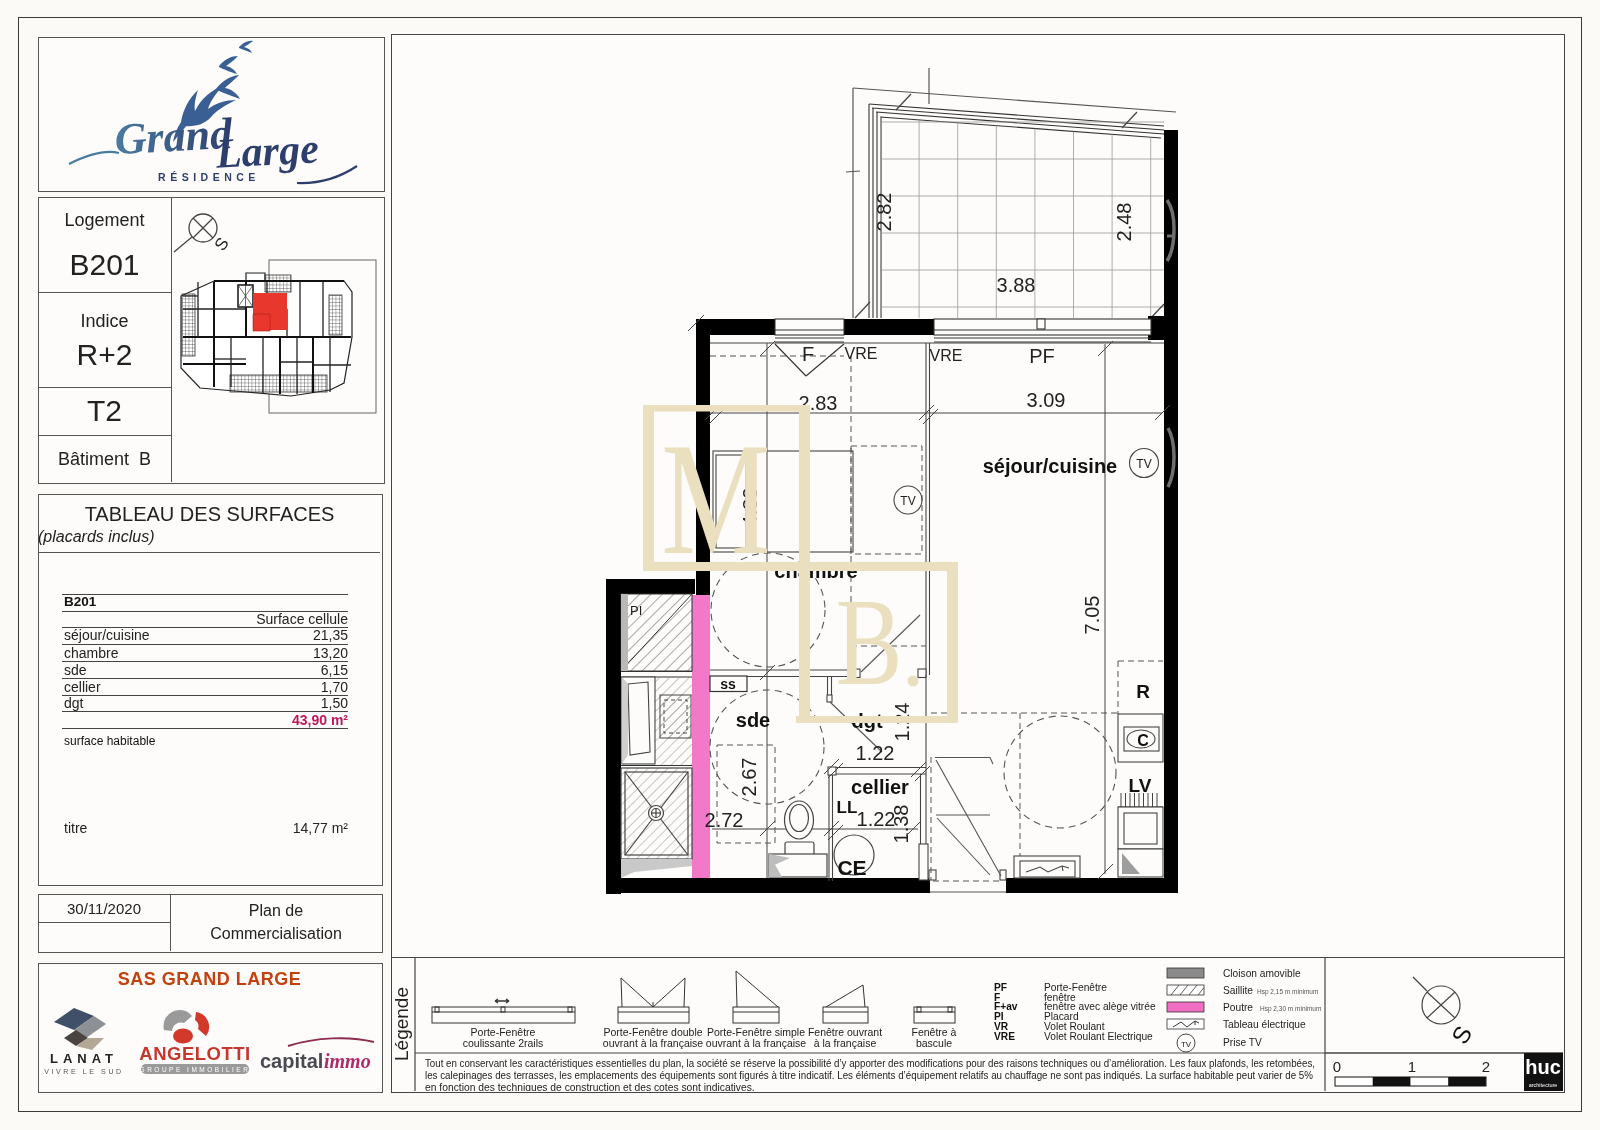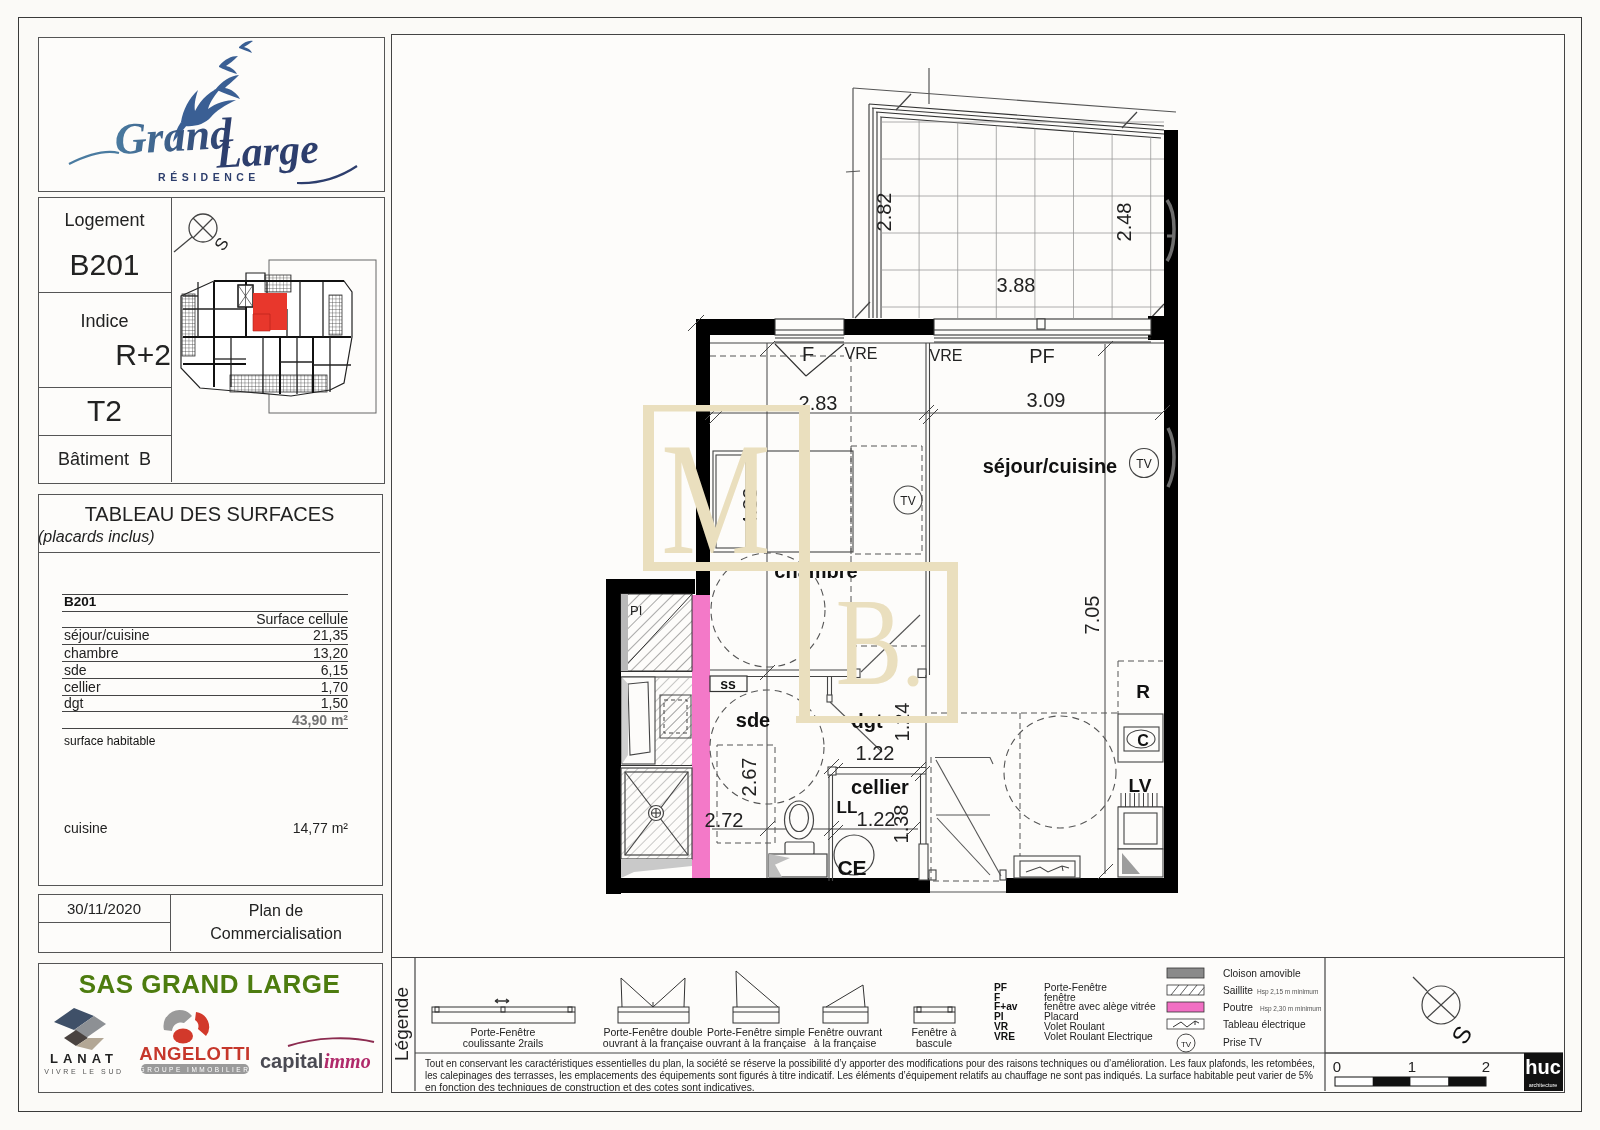--- a/index.html
+++ b/index.html
@@ -46,21 +46,21 @@
 <div class="abs" style="left:38px;top:292px;width:133px;height:0;border-top:1.5px solid #555"></div>
 <div class="abs" style="left:38px;top:387px;width:133px;height:0;border-top:1.5px solid #555"></div>
 <div class="abs" style="left:38px;top:435px;width:133px;height:0;border-top:1.5px solid #555"></div>
 
 <div class="abs" style="left:38px;top:210px;width:133px;text-align:center;font-size:18px;color:#222">Logement</div>
 
 <div class="abs" style="left:38px;top:248px;width:133px;text-align:center;font-size:30px;color:#222">B201</div>
 
 <div class="abs" style="left:38px;top:311px;width:133px;text-align:center;font-size:18px;color:#222">Indice</div>
 
-<div class="abs" style="left:38px;top:338px;width:133px;text-align:right;font-size:30px;color:#222">R+2</div>
+<div class="abs" style="left:38px;top:338px;width:133px;text-align:center;font-size:30px;color:#222">R+2</div>
 
 <div class="abs" style="left:38px;top:394px;width:133px;text-align:center;font-size:30px;color:#222">T2</div>
 
 <div class="abs" style="left:38px;top:449px;width:133px;text-align:center;font-size:18px;color:#222">Bâtiment&nbsp; B</div>
 
 <svg class="abs" style="left:171px;top:197px" width="212" height="285" viewBox="0 0 212 285" xmlns="http://www.w3.org/2000/svg">
 
 <g stroke="#444" stroke-width="1.3" fill="none">
 <circle cx="32" cy="31" r="14"></circle>
 <line x1="22" y1="21" x2="42" y2="41"></line>
@@ -140,39 +140,39 @@
 <div class="abs" style="left:64px;top:661.5px;font-size:14px;color:#222">sde</div>
     <div class="abs" style="left:62px;top:661.5px;width:286px;text-align:right;font-size:14px;color:#222">6,15</div>
 <div class="abs" style="left:62px;top:678px;width:286px;height:0;border-top:1px solid #444"></div>
 <div class="abs" style="left:64px;top:678.5px;font-size:14px;color:#222">cellier</div>
     <div class="abs" style="left:62px;top:678.5px;width:286px;text-align:right;font-size:14px;color:#222">1,70</div>
 <div class="abs" style="left:62px;top:694.5px;width:286px;height:0;border-top:1px solid #444"></div>
 <div class="abs" style="left:64px;top:695px;font-size:14px;color:#222">dgt</div>
     <div class="abs" style="left:62px;top:695px;width:286px;text-align:right;font-size:14px;color:#222">1,50</div>
 <div class="abs" style="left:62px;top:711px;width:286px;height:0;border-top:1px solid #444"></div>
 <div class="abs" style="left:64px;top:734px;font-size:12px;color:#111">surface habitable</div>
-    <div class="abs" style="left:62px;top:711.5px;width:286px;text-align:right;font-size:14px;font-weight:bold;color:#737373">43,90 m²</div>
+    <div class="abs" style="left:62px;top:711.5px;width:286px;text-align:right;font-size:14px;font-weight:bold;color:#be185d">43,90 m²</div>
 <div class="abs" style="left:62px;top:728px;width:286px;height:0;border-top:1px solid #444"></div>
 
-<div class="abs" style="left:64px;top:820px;font-size:14px;color:#222">cuisine</div>
+<div class="abs" style="left:64px;top:820px;font-size:14px;color:#222">titre</div>
 <div class="abs" style="left:62px;top:820px;width:286px;text-align:right;font-size:14px;color:#222">14,77 m²</div>
 
 <div class="abs" style="left:38px;top:894px;width:343px;height:57px;border:1.5px solid #555;background:#fdfcfa"></div>
 <div class="abs" style="left:38px;top:894px;width:132px;height:28px;border-right:1.5px solid #555;border-bottom:1.5px solid #555"></div>
 <div class="abs" style="left:38px;top:922px;width:132px;height:29px;border-right:1.5px solid #555"></div>
 
 <div class="abs" style="left:38px;top:900px;width:132px;text-align:center;font-size:15px;color:#222">30/11/2020</div>
 
 <div class="abs" style="left:38px;top:964px;width:132px;text-align:center;font-size:15px;color:#222">Indice&nbsp;&nbsp; J</div>
 
 <div class="abs" style="left:171px;top:899px;width:210px;text-align:center;font-size:16px;color:#222;line-height:23px">Plan de<br>Commercialisation</div>
 
 <div class="abs" style="left:38px;top:963px;width:343px;height:128px;border:1.5px solid #555;background:#fdfcfa"></div>
 
-<div class="abs" style="left:38px;top:969px;width:343px;text-align:center;font-size:26px;font-weight:bold;color:#4d7c0f;letter-spacing:0.5px">SAS GRAND LARGE</div>
+<div class="abs" style="left:38px;top:969px;width:343px;text-align:center;font-size:18px;font-weight:bold;color:#c2410c;letter-spacing:0.5px">SAS GRAND LARGE</div>
 
 <svg class="abs" style="left:42px;top:1000px" width="84" height="78" viewBox="0 0 84 78" xmlns="http://www.w3.org/2000/svg">
 <path d="M12,22 L32,8 L52,16 L32,30 Z" fill="#3f5068"></path>
 <path d="M32,30 L52,16 L64,24 L44,38 Z" fill="#8d9094"></path>
 <path d="M22,38 L34,30 L46,38 L34,46 Z" fill="#4a4340"></path>
 <path d="M34,46 L46,38 L62,38 L50,50 Z" fill="#b3a795"></path>
 <text x="42" y="63" font-size="13" font-weight="bold" letter-spacing="5" text-anchor="middle" fill="#222">LANAT</text>
 <text x="42" y="74" font-size="7" letter-spacing="2.6" text-anchor="middle" fill="#555">VIVRE LE SUD</text>
 </svg>
 

